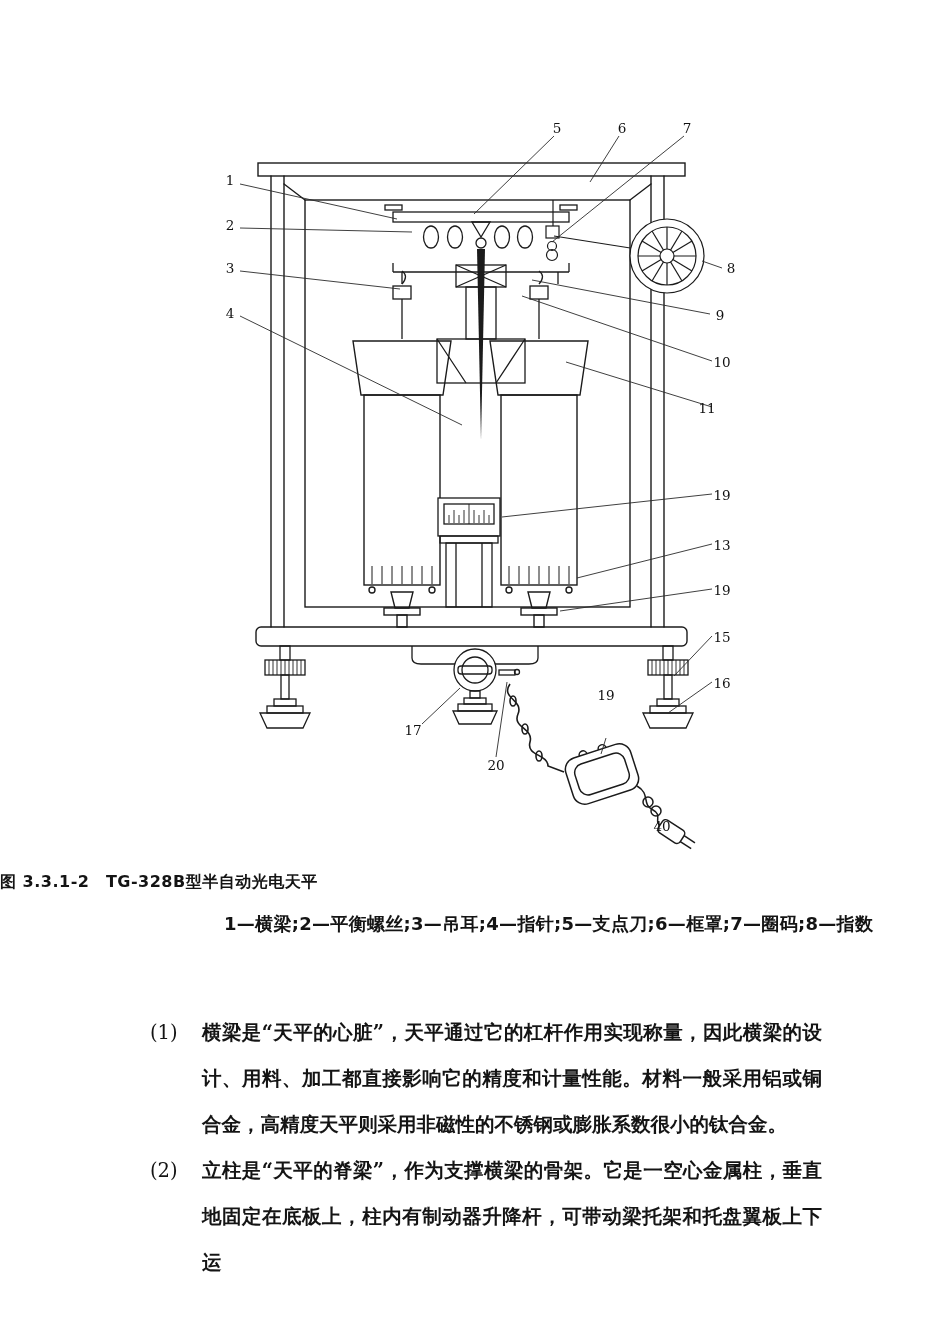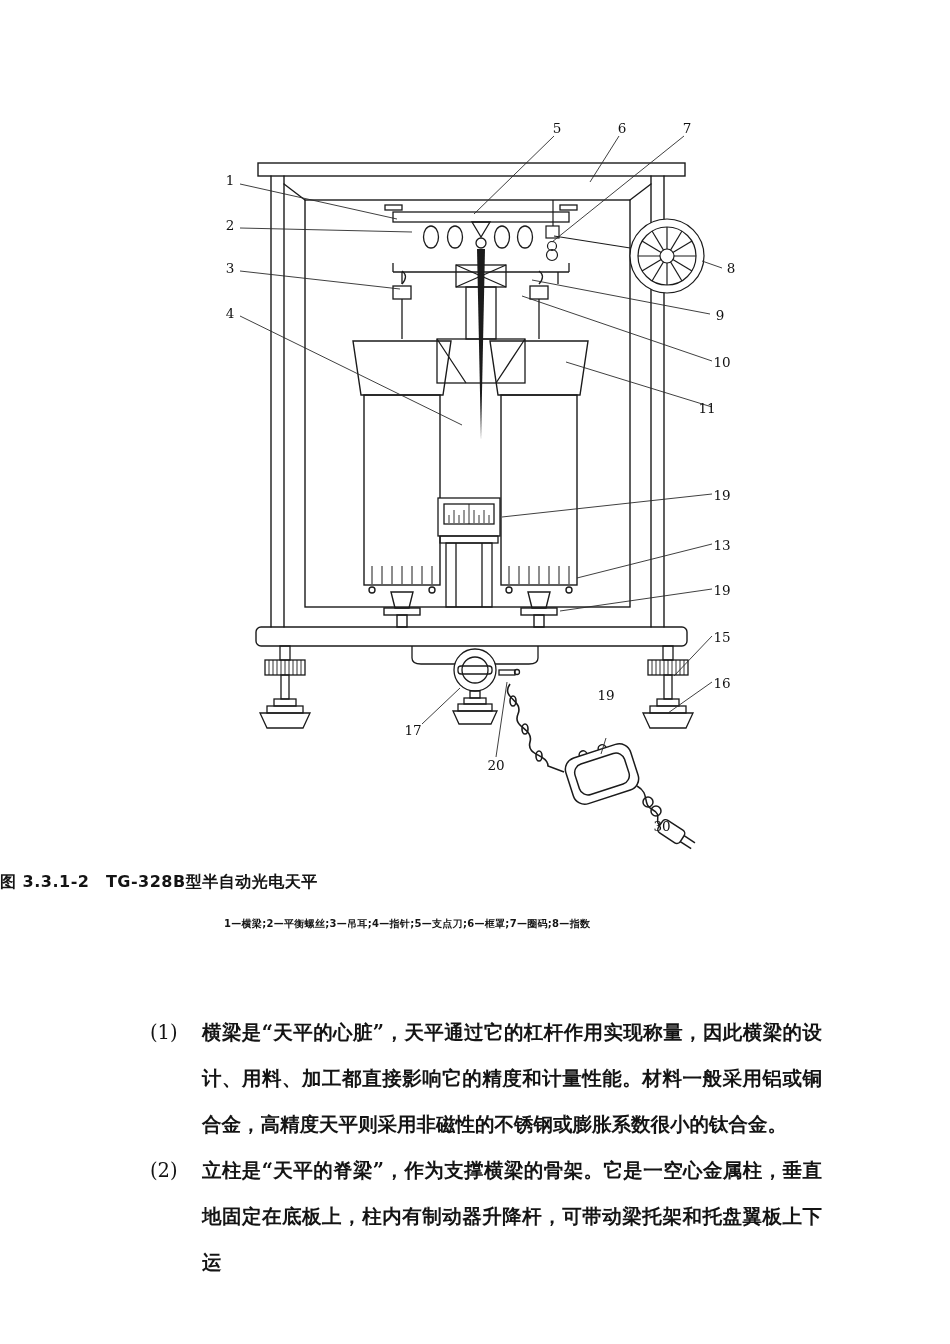--- a/index.html
+++ b/index.html
@@ -23,21 +23,21 @@
   
   .caption {
     position:absolute; top:872px; left:0; width:950px;
     font-weight:bold; font-size:16px;
     font-family:"DejaVu Sans","Liberation Sans",sans-serif;
     letter-spacing:0.5px;
   }
   .legend {
     position:absolute; top:908px; left:224px; width:520px;
     font-family:"DejaVu Sans","Liberation Sans",sans-serif;
-    font-weight:bold; font-size:10px; line-height:32.5px;
+    font-weight:bold; font-size:18px; line-height:32.5px;
     letter-spacing:0.3px;
   }
   .legend div { white-space:nowrap; }
 
   
   .body-text { position:absolute; top:1010px; left:150px; width:672px; }
   .item { display:flex; font-size:19.5px; line-height:46px; }
   .item .num { width:52px; flex:none; }
   .item .txt { flex:1; text-align:justify;font-weight:bold; }
 </style>
@@ -236,21 +236,21 @@
     <span class="callout" style="left:572px;top:253px">10</span>
     <span class="callout" style="left:557px;top:299px">11</span>
     <span class="callout" style="left:572px;top:386px">19</span>
     <span class="callout" style="left:572px;top:436px">13</span>
     <span class="callout" style="left:572px;top:481px">19</span>
     <span class="callout" style="left:572px;top:528px">15</span>
     <span class="callout" style="left:572px;top:574px">16</span>
     <span class="callout" style="left:263px;top:621px">17</span>
     <span class="callout" style="left:346px;top:656px">20</span>
     <span class="callout" style="left:456px;top:586px">19</span>
-    <span class="callout" style="left:512px;top:717px">30</span>
+    <span class="callout" style="left:512px;top:717px">40</span>
   </div>
 
   <div class="caption">图 3.3.1-2　TG-328B型半自动光电天平</div>
 
   <div class="legend">
     <div>1—横梁;2—平衡螺丝;3—吊耳;4—指针;5—支点刀;6—框罩;7—圈码;8—指数</div>
   </div>
 
   <div class="body-text">
     <div class="item">

